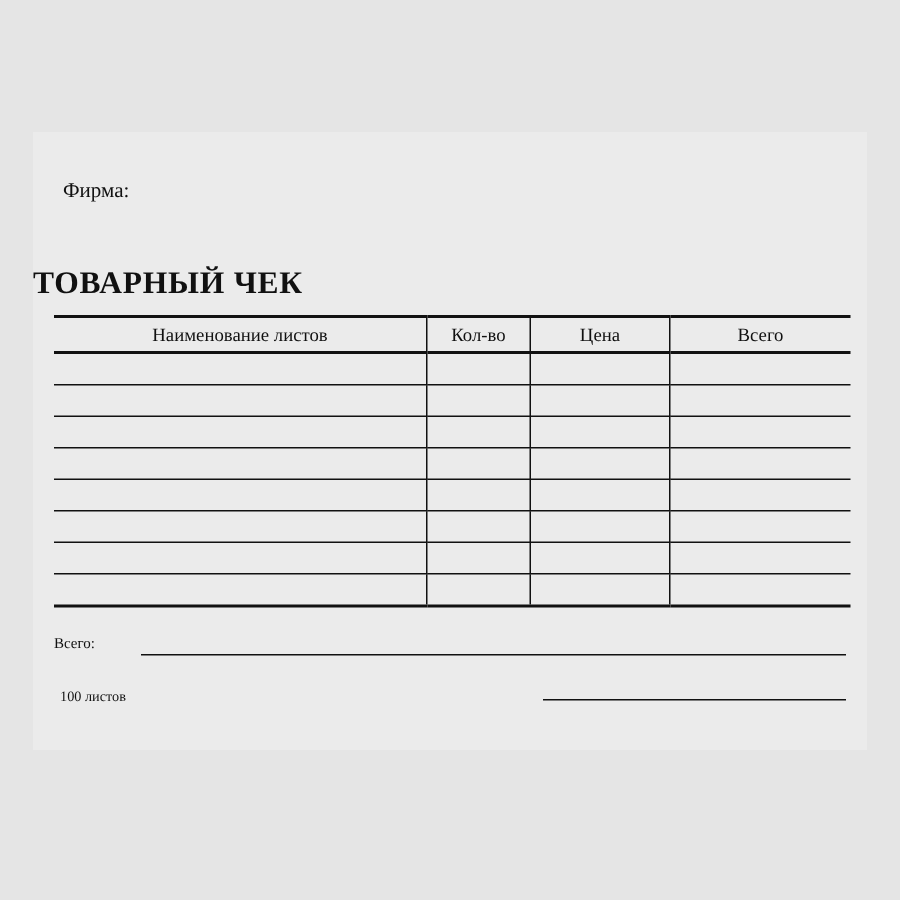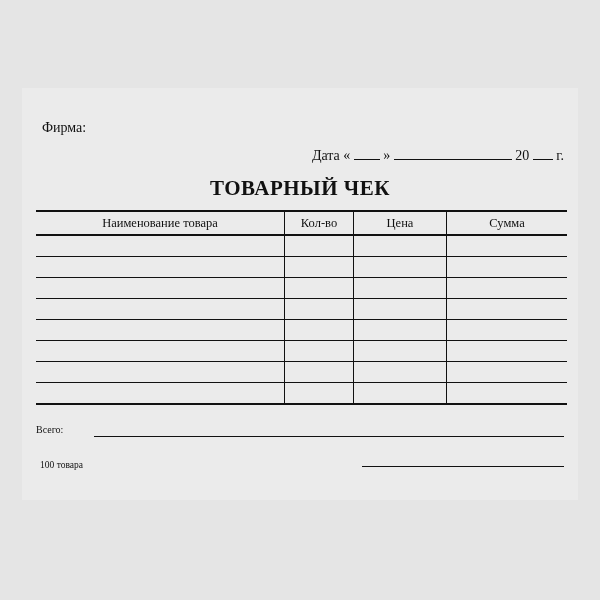--- a/index.html
+++ b/index.html
@@ -48,21 +48,21 @@
     height: 13px;
   }
   .u-short { width: 26px; }
   .u-long { width: 118px; }
   .u-year { width: 20px; }
   .title {
     position: absolute;
     left: 0;
     right: 0;
     top: 88px;
-    text-align: center;
+    text-align: left;
     font-size: 21px;
     font-weight: bold;
     letter-spacing: 0.5px;
     color: #111;
   }
   table.receipt {
     position: absolute;
     left: 14px;
     top: 122px;
     width: 528px;
@@ -139,40 +139,30 @@
   }
 </style>
 </head>
 <body>
 
 <div id="page">
   <div class="sheet">
 
     <div class="firma">Фирма:</div>
 
-    <div class="date-line">
-      <span>Дата</span>
-      <span>«</span>
-      <span class="u u-short"></span>
-      <span>»</span>
-      <span class="u u-long"></span>
-      <span>20</span>
-      <span class="u u-year"></span>
-      <span>г.</span>
-    </div>
 
     <div class="title">ТОВАРНЫЙ ЧЕК</div>
 
     <table class="receipt">
       <thead>
         <tr>
-          <th class="col-name">Наименование товара</th>
+          <th class="col-name">Наименование листов</th>
           <th class="col-qty">Кол-во</th>
           <th class="col-price">Цена</th>
-          <th class="col-sum">Сумма</th>
+          <th class="col-sum">Всего</th>
         </tr>
       </thead>
       <tbody>
         <tr>
           <td class="col-name"></td>
           <td class="col-qty"></td>
           <td class="col-price"></td>
           <td class="col-sum"></td>
         </tr>
         <tr>
@@ -222,16 +212,16 @@
 
     <div class="totals">
       <span class="lbl">Всего:</span>
       <span class="rule"></span>
     </div>
 
     <div class="seller">
       <span class="rule"></span>
     </div>
 
-    <div class="sheets">100 товара</div>
+    <div class="sheets">100 листов</div>
 
   </div>
 </div>
 
 </body></html>

